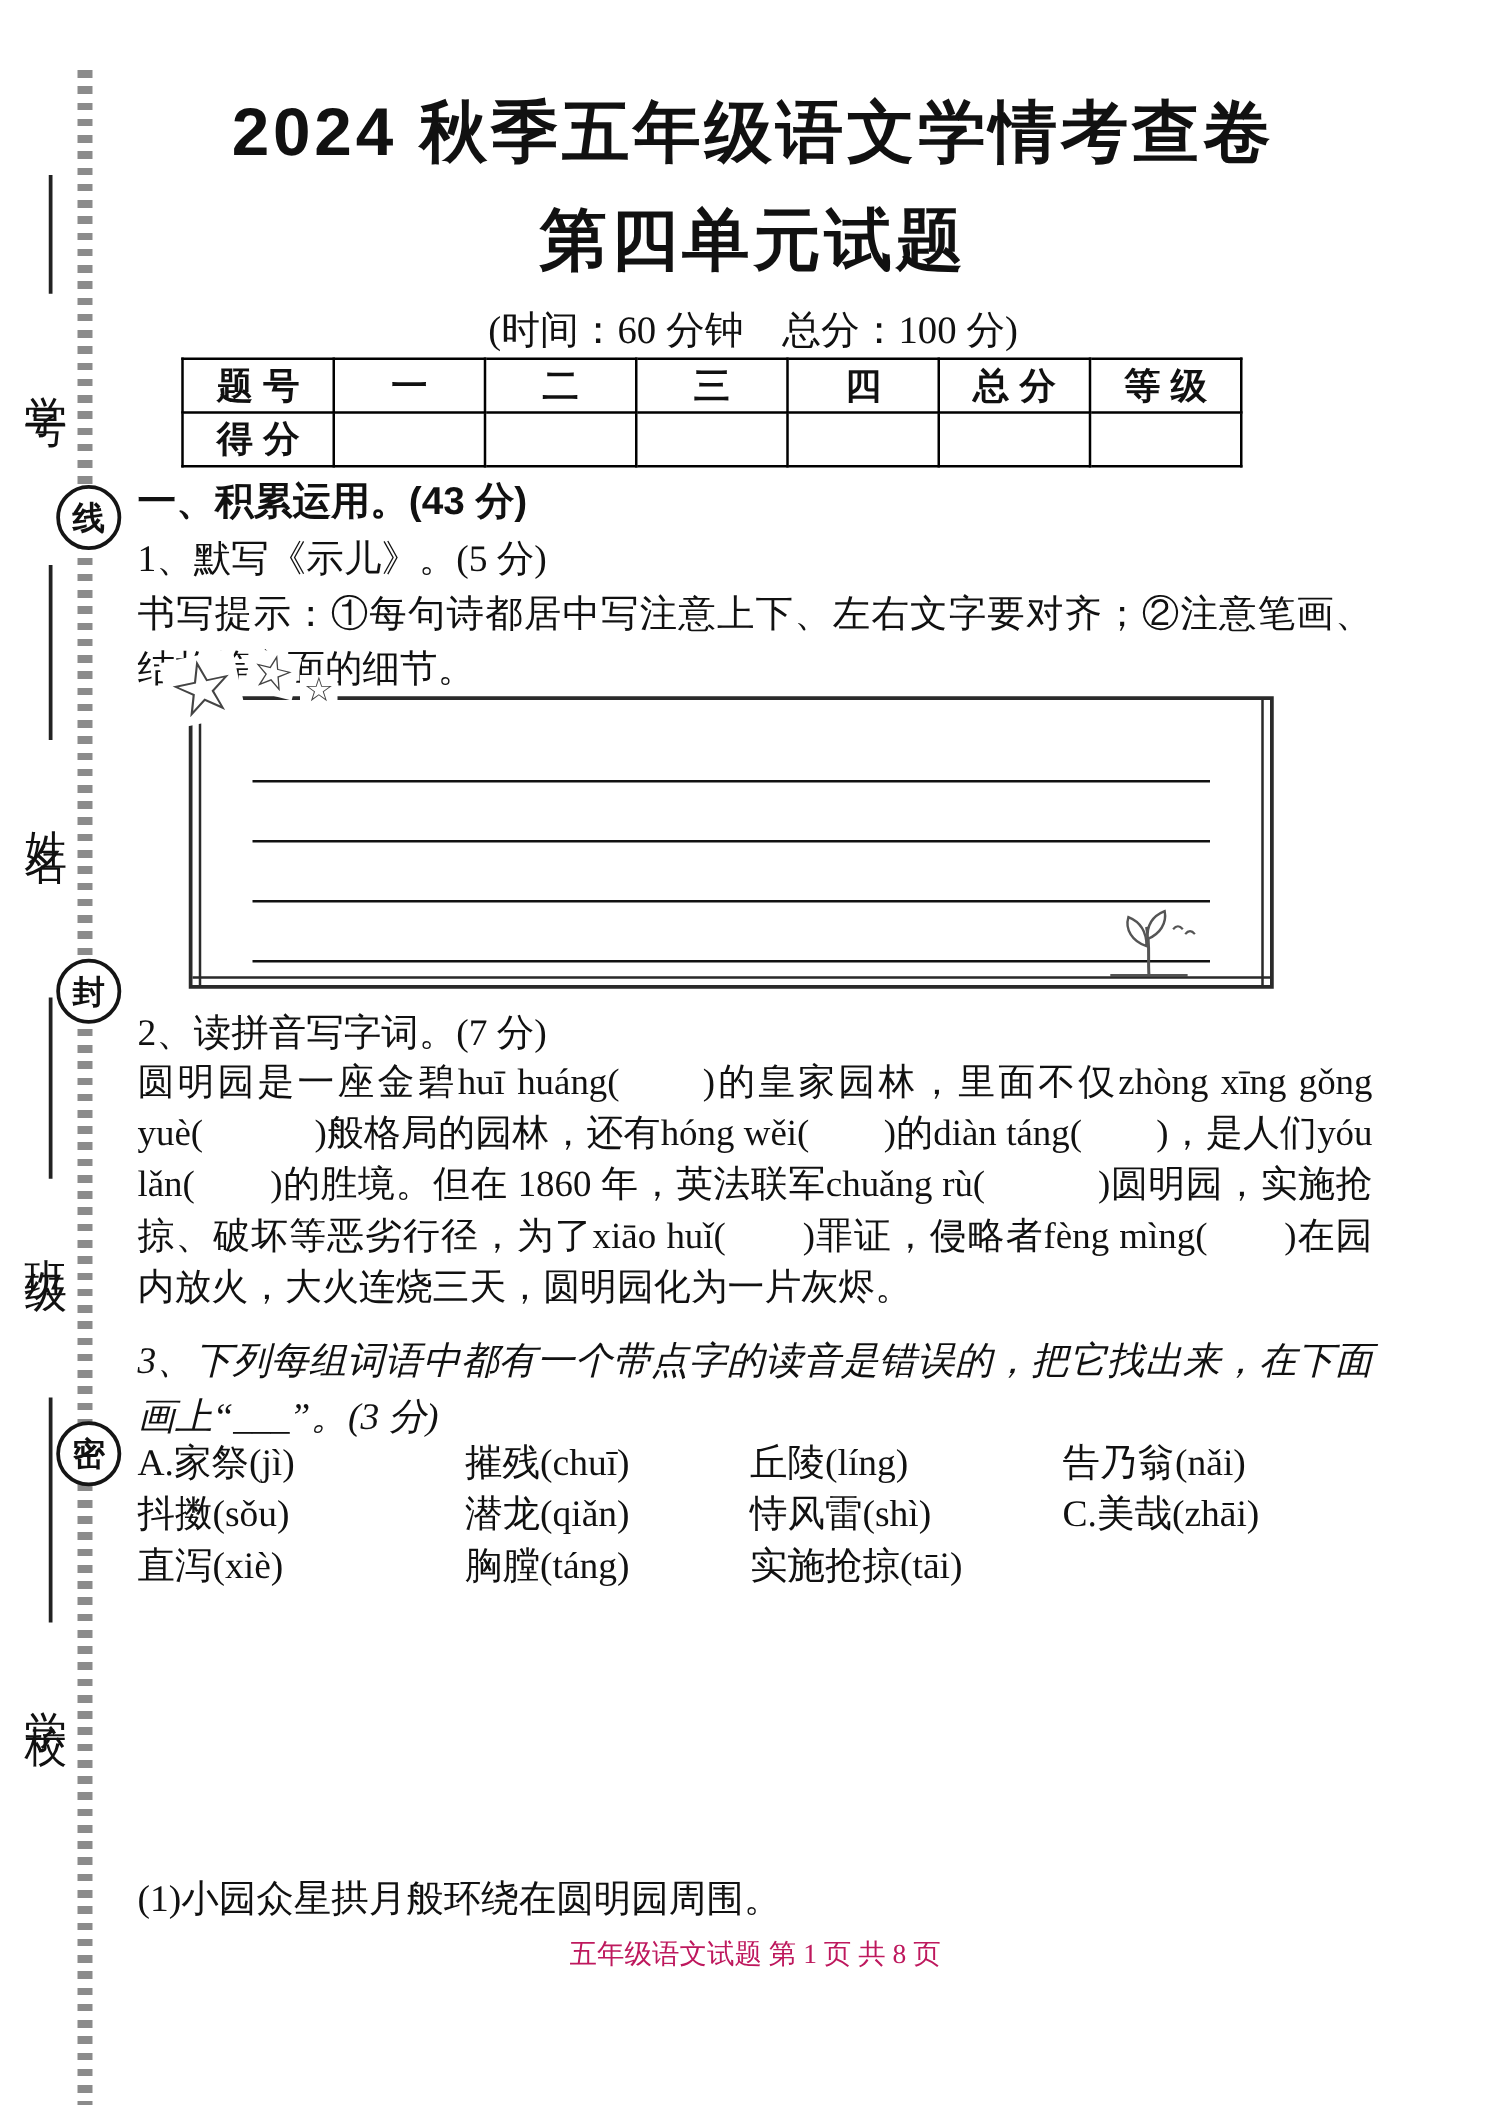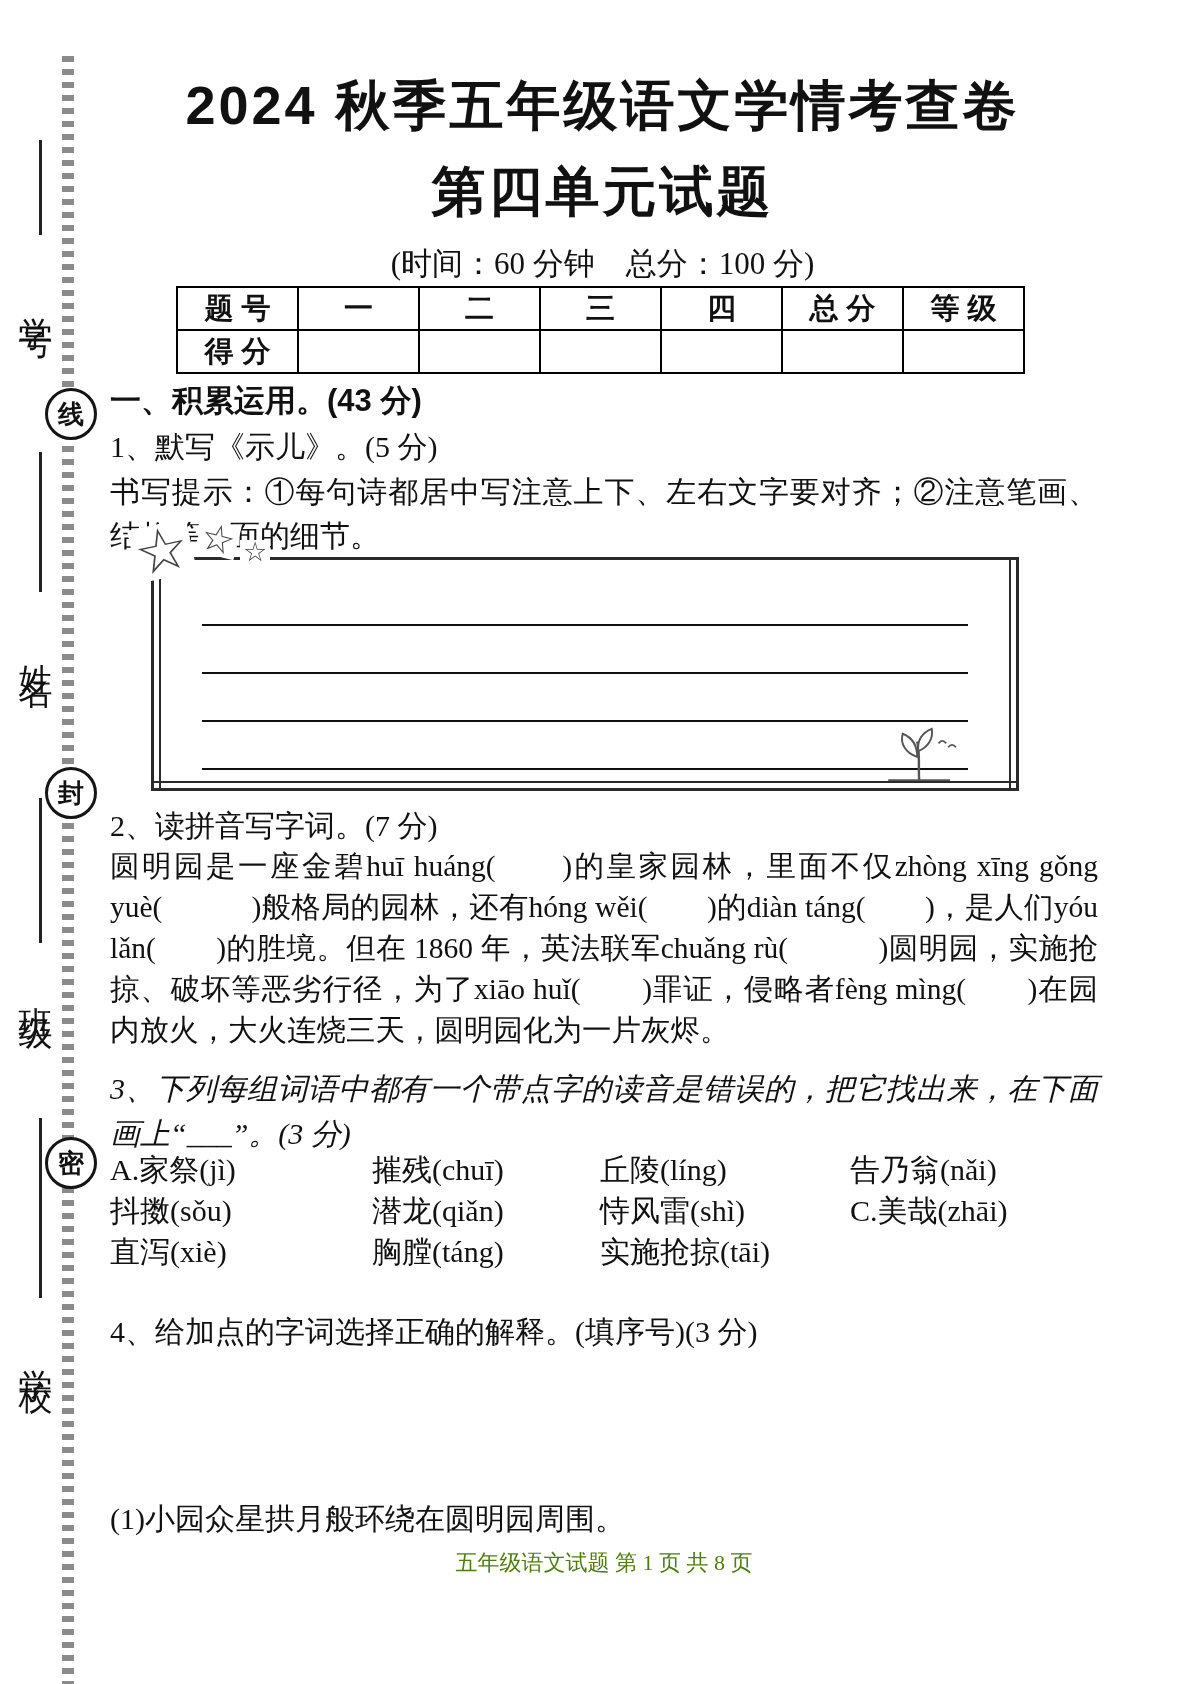--- a/index.html
+++ b/index.html
@@ -21,38 +21,38 @@
   .fl3{top:798px;height:145px;} .fl4{top:1118px;height:180px;}
 
   
   .title{position:absolute;left:110px;width:985px;text-align:center;
          font-family:"Liberation Sans",sans-serif;font-weight:900;font-size:54px;letter-spacing:3px;}
   .t1{top:70px;} .t2{top:156px;}
   .meta{position:absolute;top:243px;left:110px;width:985px;text-align:center;font-size:31px;}
 
   
   .score-table{position:absolute;top:286px;left:145px;border-collapse:collapse;
-               font-family:"Liberation Sans",sans-serif;font-weight:bold;font-size:29px;margin-left:31px;}
+               font-family:"Liberation Sans",sans-serif;font-weight:bold;font-size:29px;}
   .score-table td{border:2.5px solid #000;width:119px;height:41px;text-align:center;padding:0;}
 
   
   .sec-head{position:absolute;top:380px;left:110px;width:988px;
             font-family:"Liberation Sans",sans-serif;font-weight:bold;font-size:31px;}
   .text{position:absolute;left:110px;width:988px;font-size:30px;}
   .q1{top:427px;}
   .hint{top:470px;line-height:44px;text-align:justify;}
   .q2{top:806px;}
   .passage{top:846px;font-size:29.5px;line-height:41px;text-align:justify;}
   .q3{top:1066px;line-height:45px;text-align:justify;font-style:italic;}
   .q3grid{position:absolute;top:1150px;left:110px;width:988px;display:grid;
           grid-template-columns:262px 228px 250px 1fr;font-size:30px;}
   .q4{top:1312px;}
   .q4def{top:1352px;line-height:45px;text-align:justify;}
   .q4item{top:1484px;margin-top:15px;}
-  .footer{position:absolute;top:1548px;left:110px;width:988px;text-align:center;font-size:22px;color:#4d7c0f;}
+  .footer{position:absolute;top:1548px;left:110px;width:988px;text-align:center;font-size:22px;color:#be185d;}
 
   
   .wbox{position:absolute;top:557px;left:151px;width:862px;height:228px;border:3px solid #2a2a2a;}
   .wbox::before{content:"";position:absolute;left:5px;top:0;bottom:0;width:2px;background:#2a2a2a;}
   .wbox::after{content:"";position:absolute;left:0;right:0;bottom:5px;height:2px;background:#2a2a2a;}
   .inner-right{position:absolute;right:5px;top:0;bottom:0;width:2px;background:#2a2a2a;}
   .wline{position:absolute;left:48px;right:48px;height:2px;background:#111;}
   .wl1{top:64px;} .wl2{top:112px;} .wl3{top:160px;} .wl4{top:208px;}
   .star{position:absolute;background:#fff;color:#444;line-height:0.9;padding:0 3px;z-index:3;}
   .s1{left:-22px;top:-36px;font-size:60px;transform:rotate(-12deg);}
@@ -138,17 +138,16 @@
     <span>告乃翁(nǎi)</span>
     <span>抖擞(sǒu)</span>
     <span>潜龙(qiǎn)</span>
     <span>恃风雷(shì)</span>
     <span>C.美哉(zhāi)</span>
     <span>直泻(xiè)</span>
     <span>胸膛(táng)</span>
     <span>实施抢掠(tāi)</span>
   </div>
 
-  <div class="text q4">4、给加点的字词选择正确的解释。(填序号)(3 分)</div>
   <div class="text q4item">(1)小园众星拱月般环绕在圆明园周围。</div>
 
   <div class="footer">五年级语文试题 第 1 页 共 8 页</div>
 </div>
 
 </body></html>

